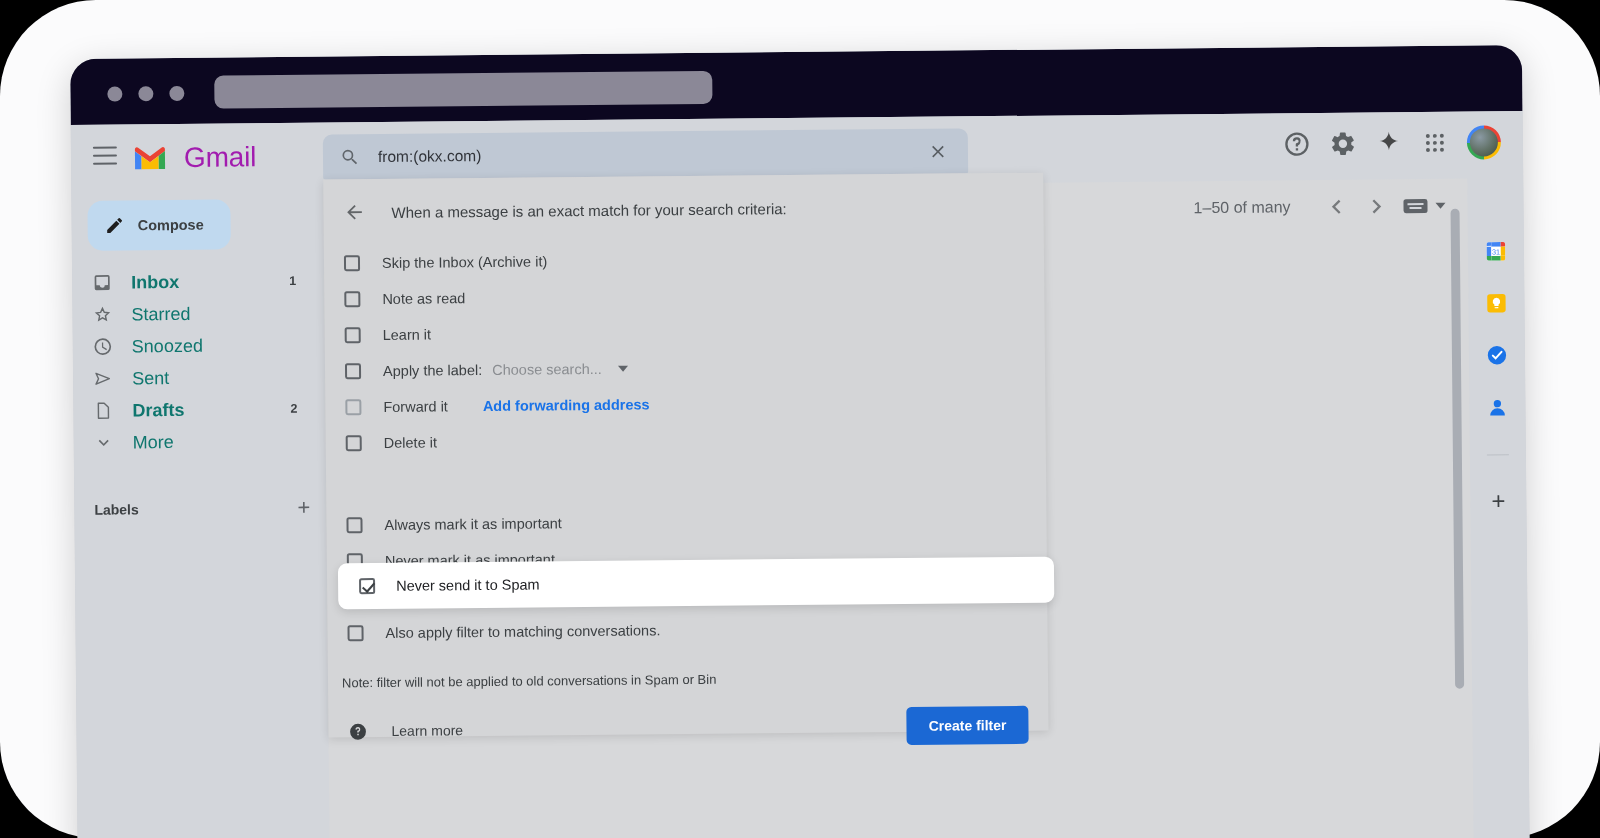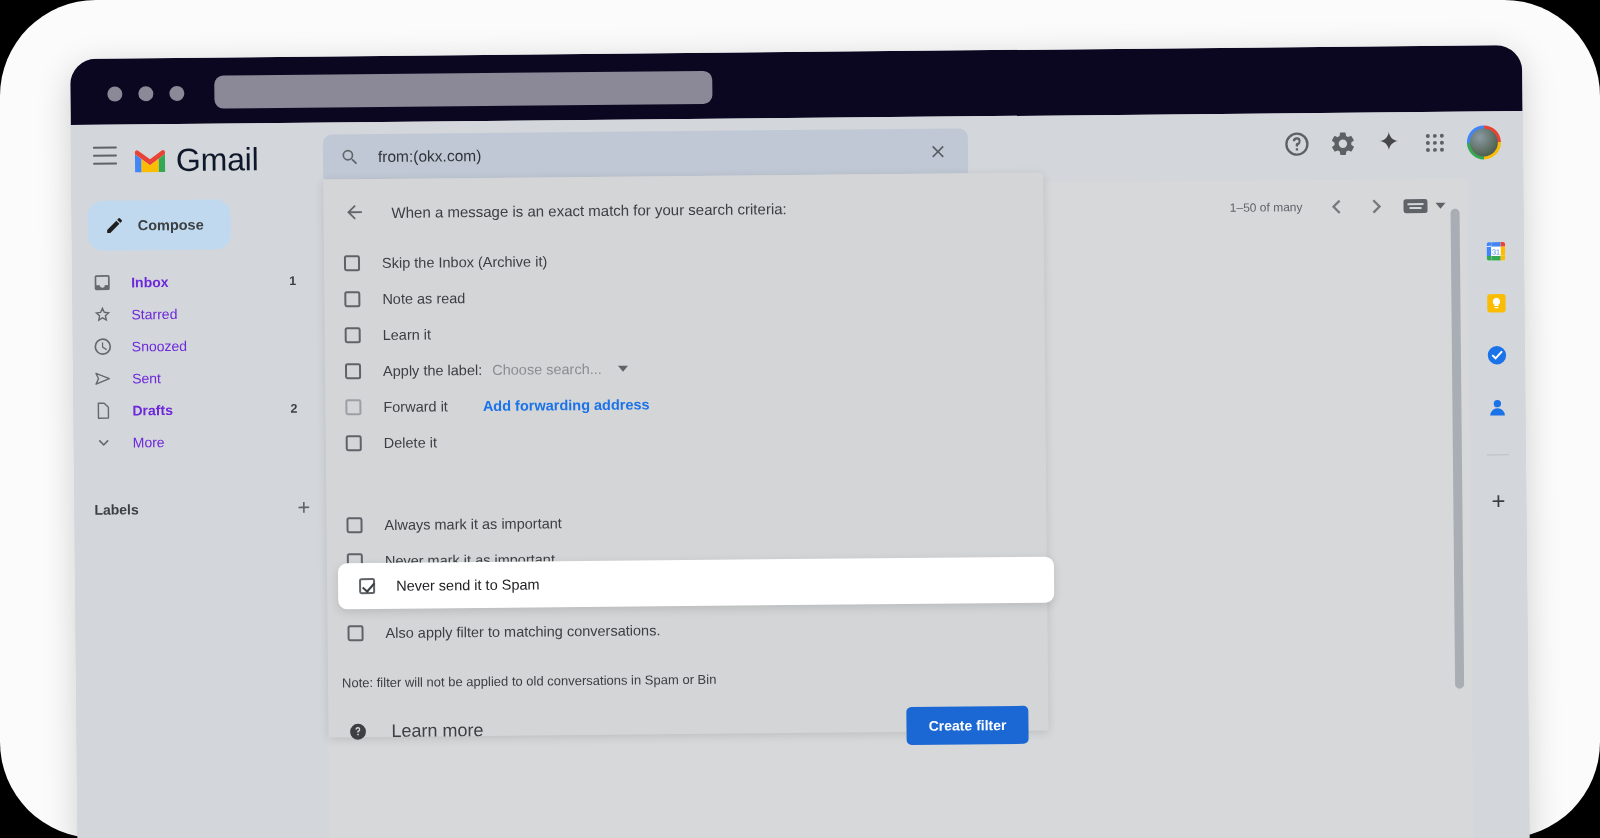--- a/index.html
+++ b/index.html
@@ -60,21 +60,21 @@
   }
   #hamburger span {
     display: block; height: 2.4px; background: #5f6368;
     border-radius: 2px; margin-bottom: 5.4px;
   }
   #gmail-logo {
     position: absolute; left: 62px; top: 18px;
     display: flex; align-items: center; gap: 9px;
   }
   #gmail-wordmark {
-    font-size: 32px; color: #0f172a; letter-spacing: -0.2px;
+    font-size: 28px; color: #a21caf; letter-spacing: -0.2px; margin-left: 8px;
   }
 
   #searchbar {
     position: absolute; left: 252px; top: 12px;
     width: 645px; height: 45px; border-radius: 9px 9px 2px 2px;
     background: #bfc8d4;
     display: flex; align-items: center;
   }
   #search-icon { margin-left: 17px; margin-right: 18px; opacity: .72; }
   #search-value {
@@ -110,39 +110,39 @@
   }
   #compose-label { font-size: 14.5px; color: #3c4043; font-weight: 600; }
 
   .navlist { margin-top: 16px; }
   .navitem {
     position: relative; height: 32px; display: flex; align-items: center;
     padding-left: 20px; border-radius: 0 16px 16px 0;
     margin-right: 14px; cursor: pointer;
   }
   .navitem .nv-ic { width: 20px; opacity: .72; margin-right: 19px; }
-  .navitem .nv-lb { font-size: 14px; color: #6d28d9; }
+  .navitem .nv-lb { font-size: 18px; color: #0f766e; }
   .navitem.bold .nv-lb { font-weight: 700; }
   .navitem .nv-ct {
     position: absolute; right: 14px; font-size: 12.5px; color: #3c4043;
     font-weight: 700;
   }
   #labels-head {
     margin-top: 35px; height: 32px; display: flex; align-items: center;
     padding-left: 20px; padding-right: 16px;
   }
   #labels-title { font-size: 14px; color: #3c4043; font-weight: 700; flex: 1; }
   #labels-add { font-size: 22px; color: #5f6368; line-height: 1; cursor: pointer; }
 
   
   #listhdr {
     position: absolute; right: 78px; top: 80px;
     display: flex; align-items: center; gap: 12px;
   }
-  #pgcount { font-size: 12px; color: #5f6368; margin-right: 8px; }
+  #pgcount { font-size: 16px; color: #5f6368; margin-right: 20px; }
   .pgarrow { width: 28px; height: 28px; opacity: .62; cursor: pointer; }
   #kbd-wrap { display: flex; align-items: center; gap: 7px; cursor: pointer; }
 
   
   #rail {
     position: absolute; right: 0; top: 67px; bottom: 0; width: 56px;
     display: flex; flex-direction: column; align-items: center;
     padding-top: 62px; gap: 30px;
   }
   .rail-ic { width: 22px; height: 22px; cursor: pointer; }
@@ -216,21 +216,21 @@
 
   #dlg-note {
     margin-top: 24px; padding-left: 14px;
     font-size: 13px; color: #3c4043;
   }
   #dlg-footer {
     display: flex; align-items: center; padding-left: 20px;
     margin-top: 22px; padding-right: 20px;
   }
   #learn-icon { width: 19px; height: 19px; margin-right: 24px; cursor: pointer; }
-  #learn-more { font-size: 18px; color: #3c4043; cursor: pointer; }
+  #learn-more { font-size: 14px; color: #3c4043; cursor: pointer; }
   #create-filter {
     margin-left: auto; background: #1b68d4; color: #ffffff;
     font-size: 14px; font-weight: 700;
     padding: 11px 22px; border-radius: 5px; border: none;
     cursor: pointer; font-family: "Liberation Sans", sans-serif;
   }
 </style>
 </head>
 <body>
 

